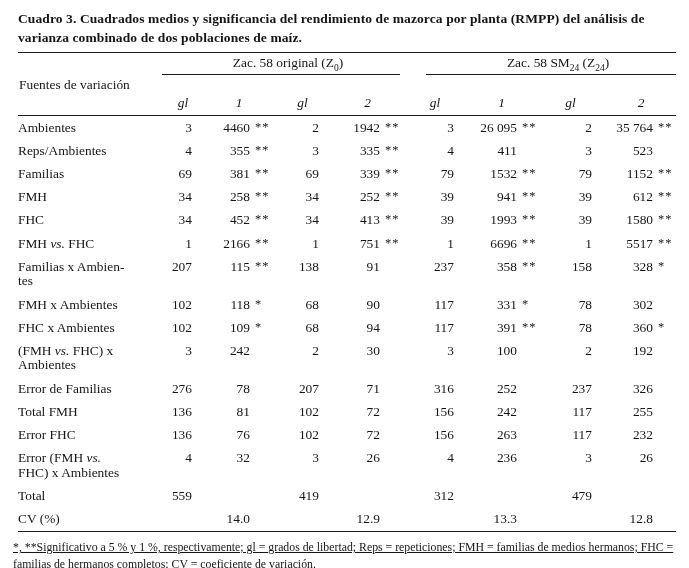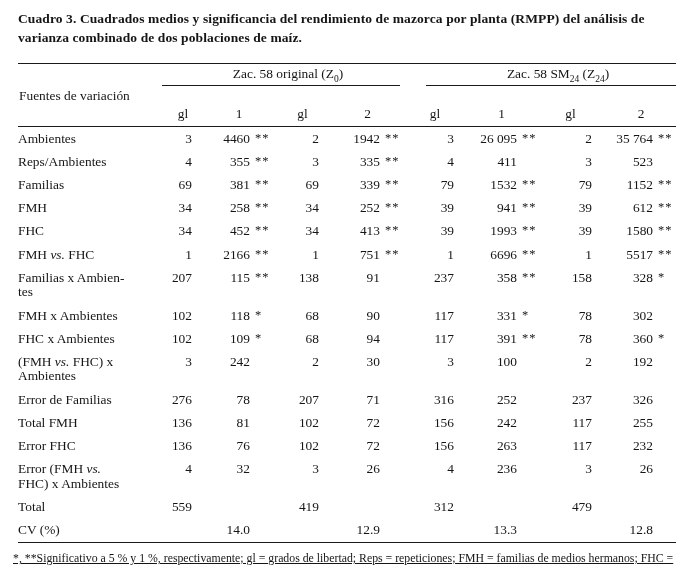--- a/index.html
+++ b/index.html
@@ -13,21 +13,21 @@
     padding: 9px 13px 0 18px;
     font-family: "Liberation Serif", "DejaVu Serif", serif;
     color: #151515;
     overflow: hidden;
   }
   .title {
     font-weight: bold;
     font-size: 13.5px;
     line-height: 1.42;
     letter-spacing: 0.1px;
-    margin-bottom: 16px;
+    margin-bottom: 5px;
   }
   table.anova {
     width: 658px;
     border-collapse: collapse;
     table-layout: fixed;
     border-top: 1.6px solid #1a1a1a;
     border-bottom: 1.6px solid #1a1a1a;
     font-size: 13.4px;
   }
   table.anova col.c-label { width: 142px; }
@@ -56,20 +56,21 @@
   td.group-head .rule {
     padding: 0 0 3px 14px;
     border-bottom: 1.3px solid #1a1a1a;
   }
   td.group-head.g2 .rule { margin-left: 24px; }
   td.group-head.g1 .rule { margin-right: 2px; margin-left: 2px; }
   tr.subhead td {
     text-align: center;
     border-bottom: 1.6px solid #1a1a1a;
     padding: 3px 0 4px 14px;
+    font-style: italic;
   }
   sub { font-size: 9.5px; line-height: 0; }
 
   tbody td {
     vertical-align: top;
     padding: 4.3px 0;
     line-height: 14.6px;
   }
   tbody td.label { text-align: left; }
   tbody td.gl, tbody td.val { text-align: right; }

